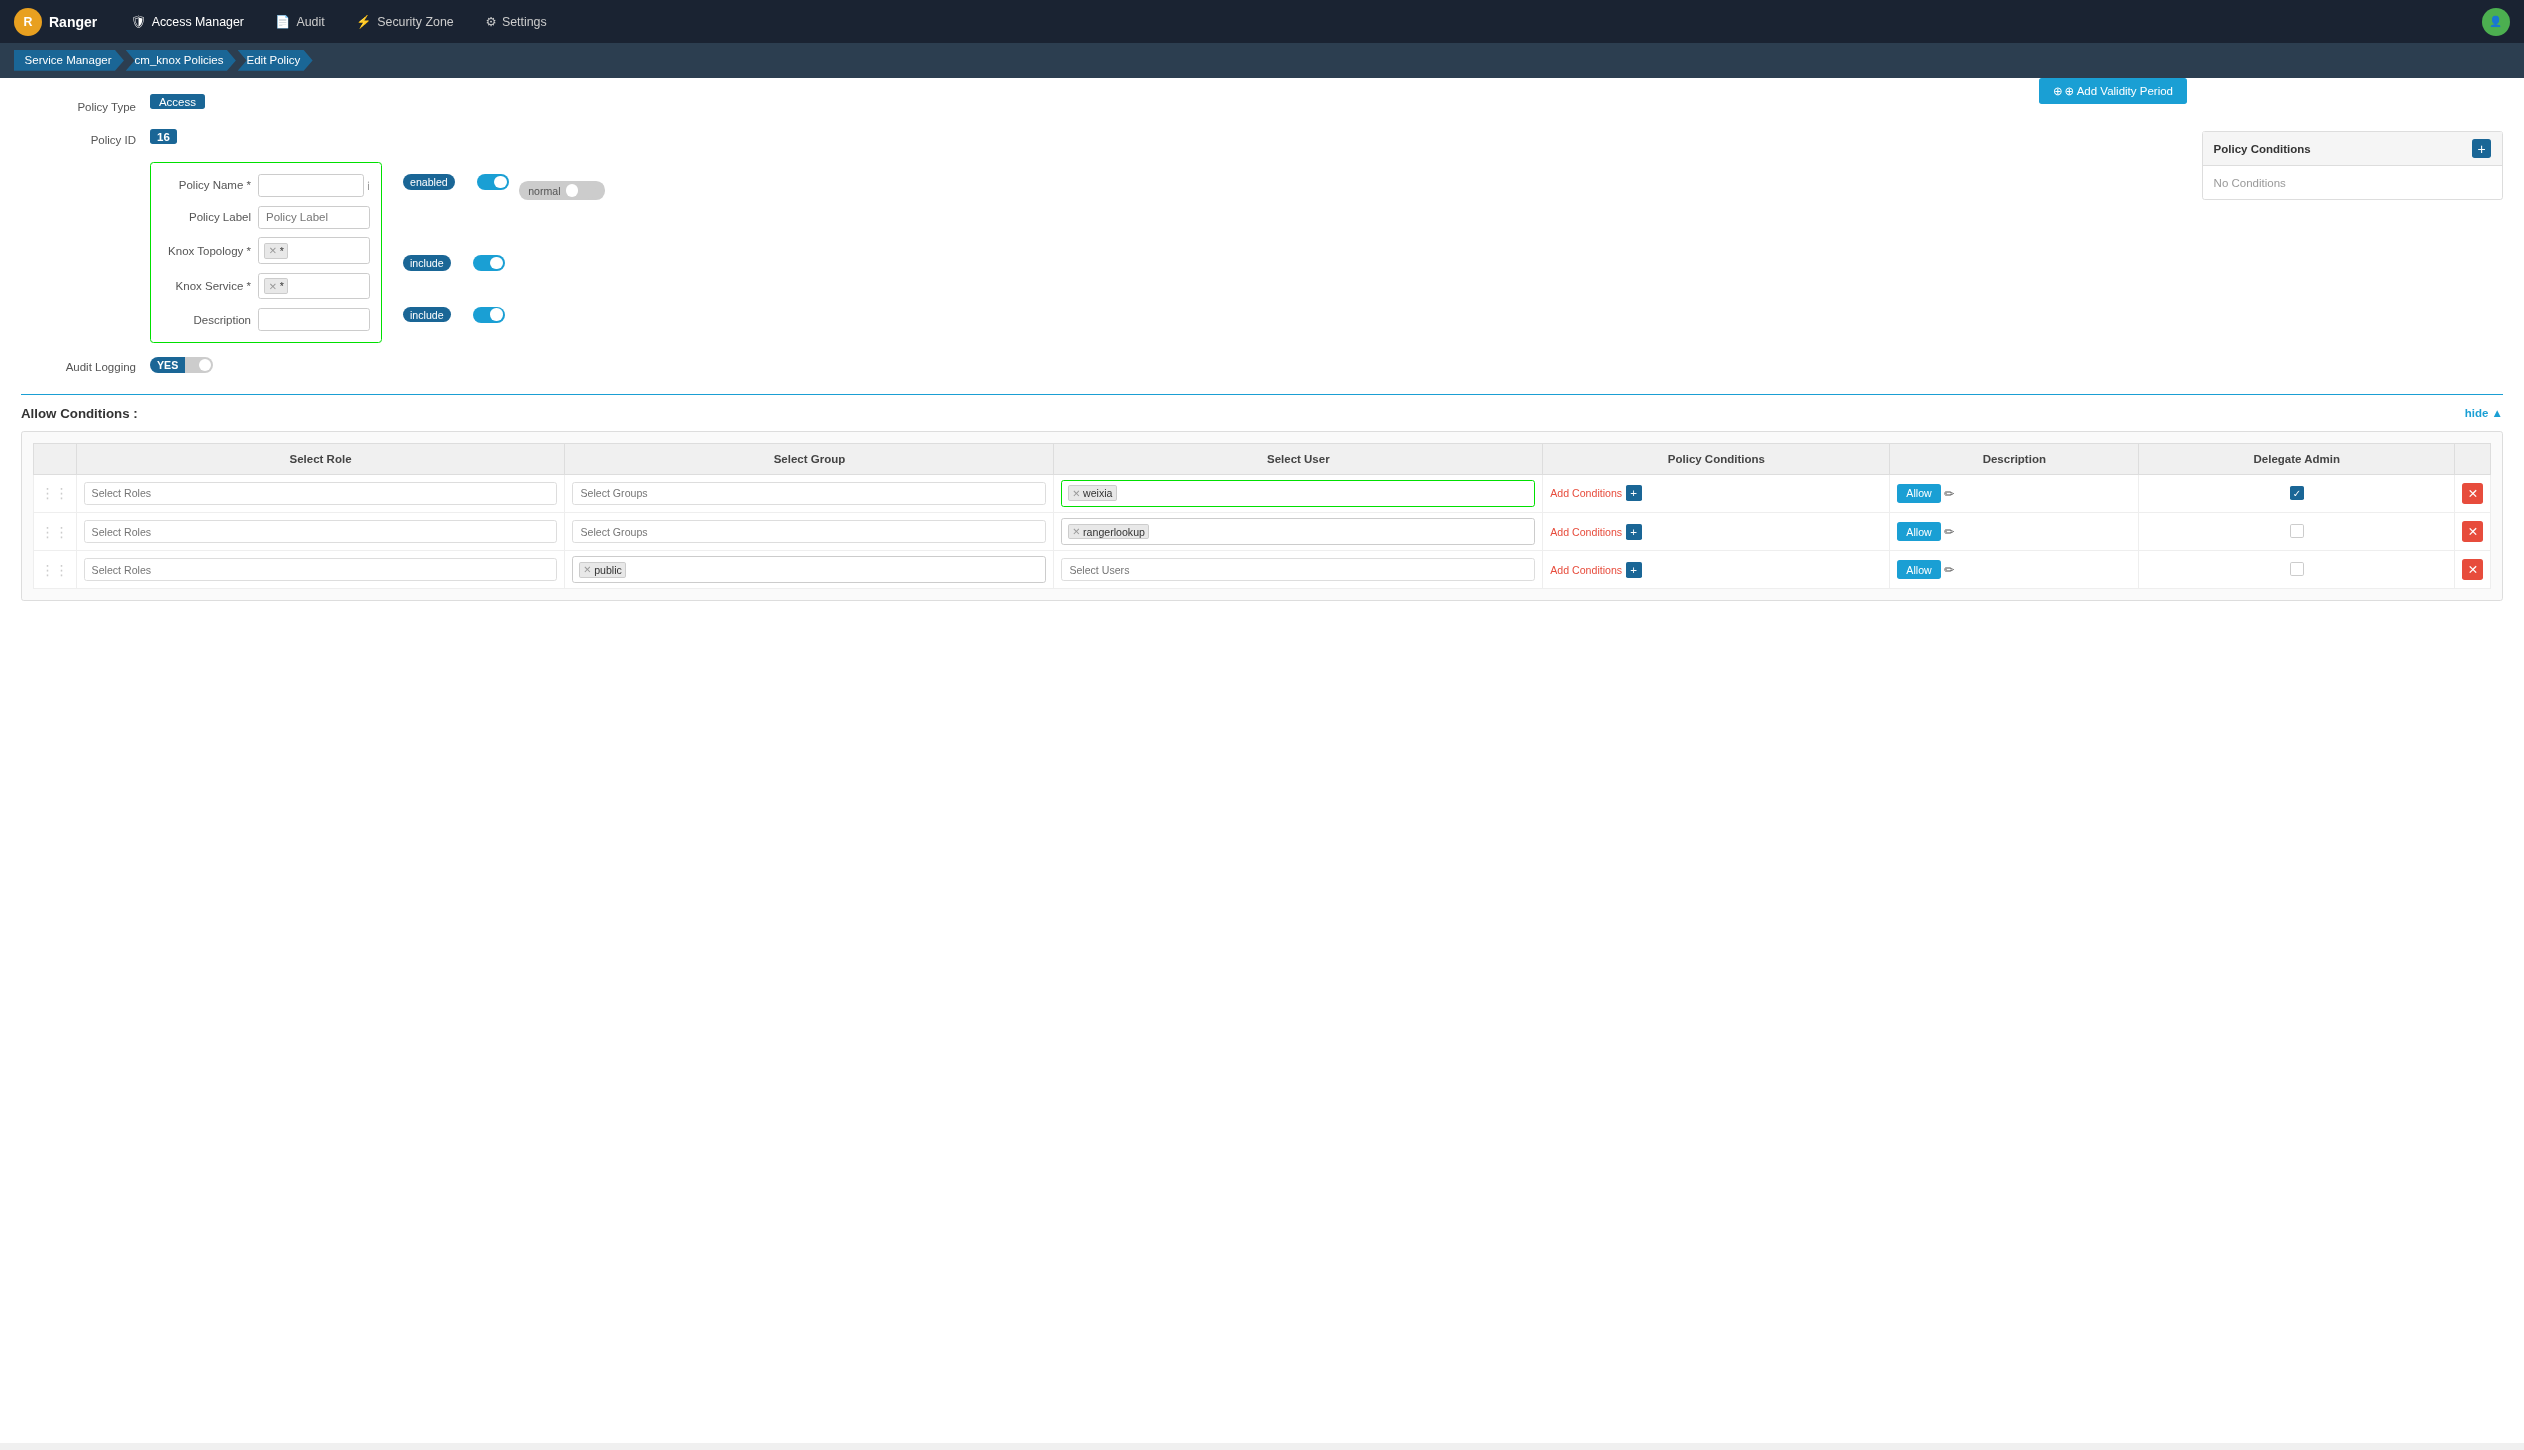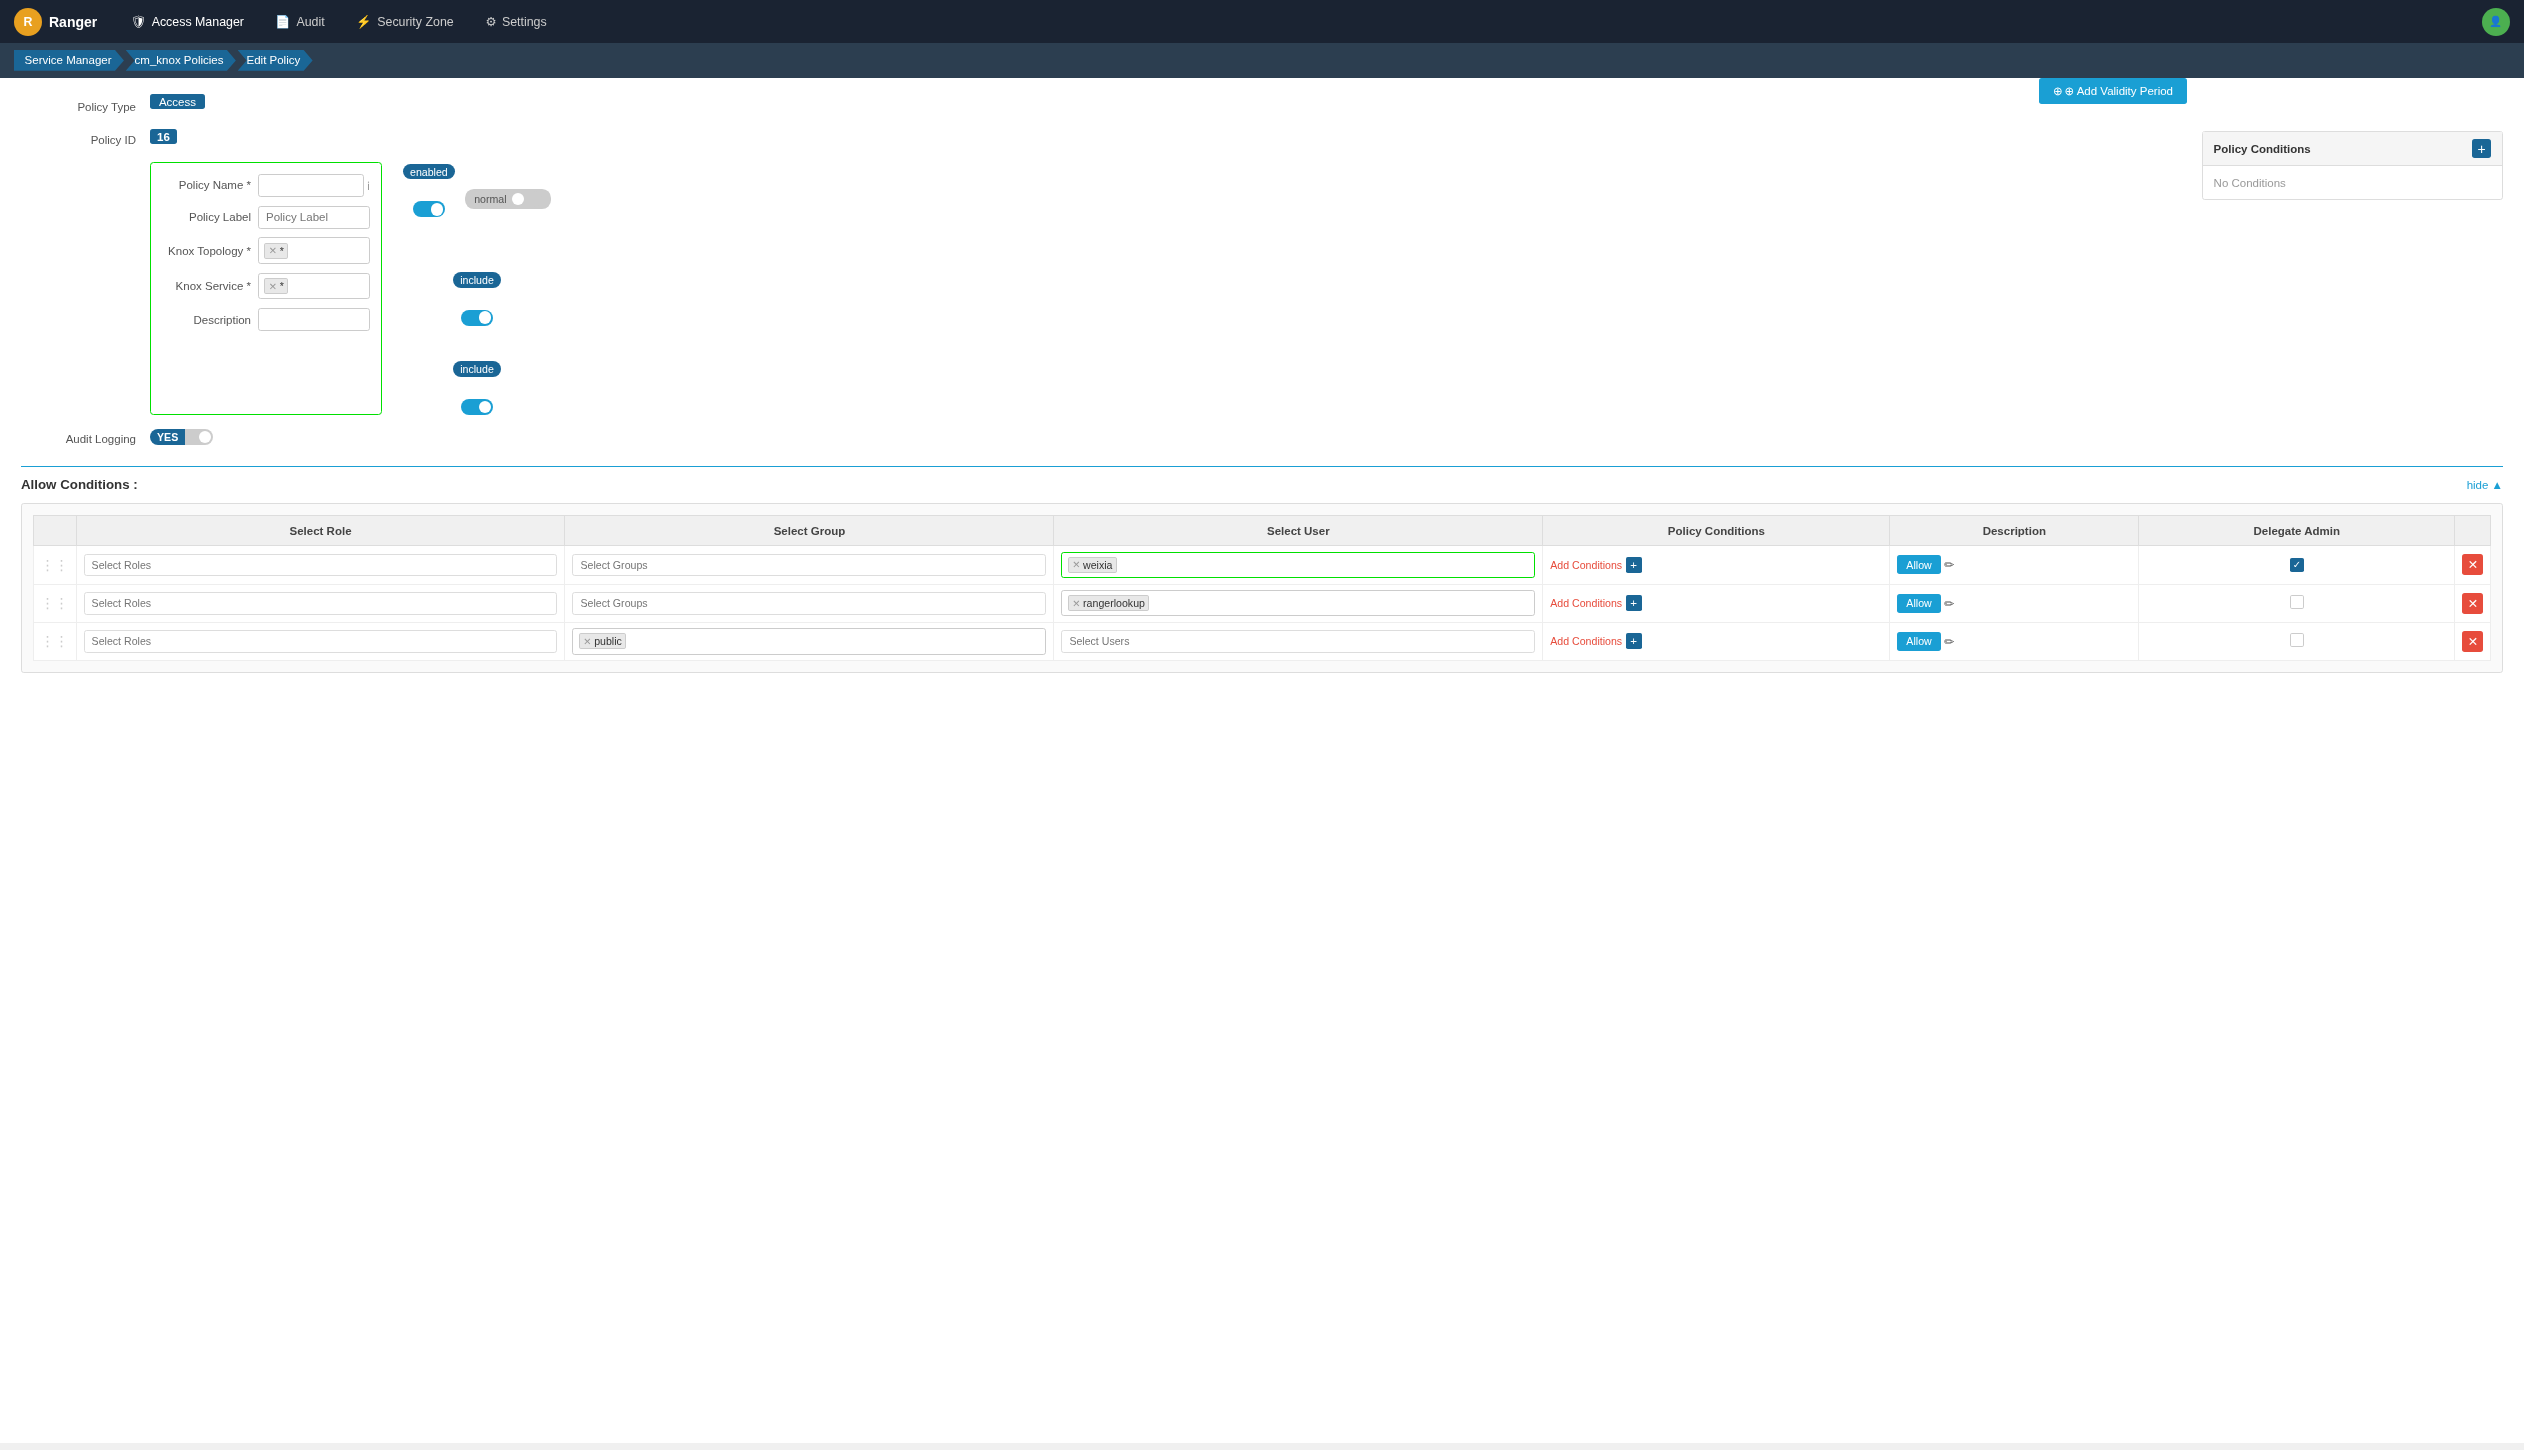--- a/index.html
+++ b/index.html
@@ -144,21 +144,20 @@
       color: #999;
       cursor: pointer;
       font-size: 9.8px;
     }
 
     
     .toggle-wrapper {
       display: flex;
       align-items: center;
       gap: 22px;
-      flex-direction: column;
     }
     .toggle-label {
       font-size: 10.6px;
       color: white;
       background: #1a6696;
       padding: 1.8px 7px;
       border-radius: 8.9px;
     }
     .toggle {
       position: relative;
@@ -281,20 +280,21 @@
     }
     .allow-conditions-title {
       font-size: 13.3px;
       font-weight: bold;
       color: #333;
     }
     .hide-link {
       color: #1a9fd4;
       cursor: pointer;
       font-size: 11.5px;
+      font-weight: bold;
     }
 
     
     .conditions-table-wrapper {
       border: 0.9px solid #ddd;
       border-radius: 2.7px;
       overflow: hidden;
       background: #fafafa;
       padding: 10.6px;
     }

